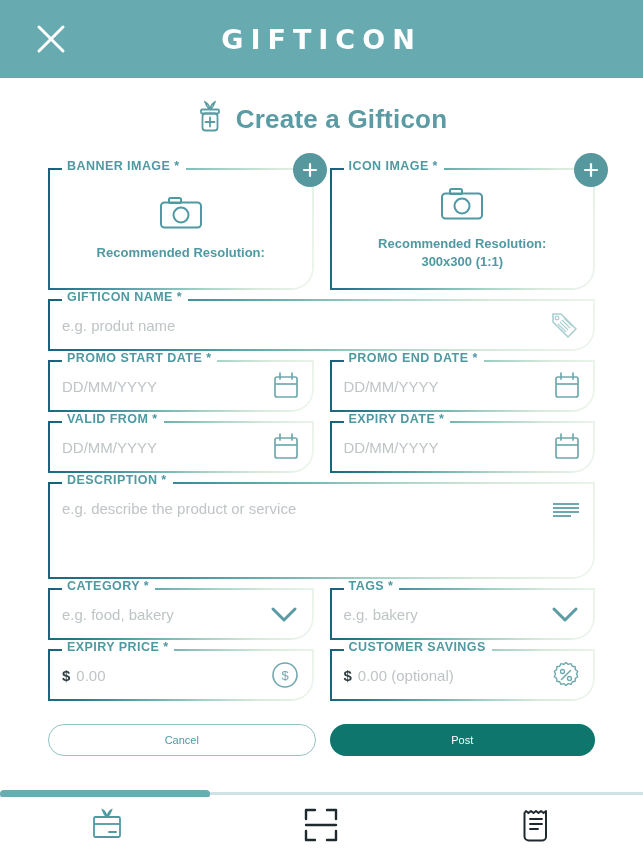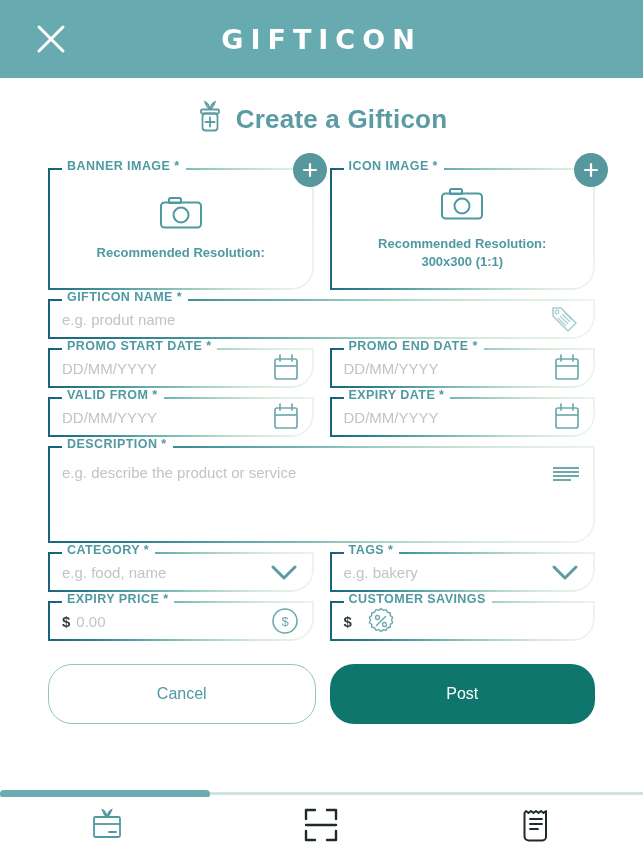--- a/index.html
+++ b/index.html
@@ -69,21 +69,21 @@
   .legend {
     position: absolute; top: -9px; left: 14px;
     background: #ffffff; padding: 0 6px 0 5px;
     color: #4f99a2; font-size: 12.5px; font-weight: 700;
     letter-spacing: .45px; white-space: nowrap; z-index: 3;
   }
   .fs-body {
     position: relative; z-index: 2;
     display: flex; align-items: center;
     padding: 0 14px;
-    height: 40px;
+    height: 52px;
   }
   .fs-body.tall { height: 97px; align-items: flex-start; padding-top: 18px; }
 
   .ph {
     color: #bfc4c6; font-size: 15px; flex: 1;
     font-family: "Liberation Sans", sans-serif;
   }
   .money-prefix { color:#2f3d42; font-size:15px; font-weight:700; margin-right:6px; }
   .trail-icon { flex: 0 0 auto; display:flex; align-items:center; margin-left:8px; }
 
@@ -104,23 +104,23 @@
     width: 34px; height: 34px; border-radius:50%;
     background: #57989f; z-index: 6;
     display:flex; align-items:center; justify-content:center;
     cursor:pointer;
   }
   .plus-badge svg { display:block; }
 
   
   .btn-row { display:flex; gap: 14px; margin-top: 14px; }
   .btn {
-    flex:1; height: 60px; border-radius: 24px;
+    flex:1; height: 32px; border-radius: 24px;
     display:flex; align-items:center; justify-content:center;
-    font-size: 16px; cursor:pointer; border: none;
+    font-size: 11px; cursor:pointer; border: none;
     font-family:"Liberation Sans", sans-serif;
   }
   .btn-cancel {
     background:#ffffff; color:#4f99a2; border: 1.6px solid #93c3c6;
   }
   .btn-post { background:#0f766e; color:#ffffff; }
 
   
   .scroll-track {
     position:absolute; left:0; right:0; bottom: 62px;
@@ -337,21 +337,21 @@
         </div>
       </div>
     </div>
 
     <div class="row">
       <div class="col fs">
         <div class="fs-inner">
           <div class="fs-border"></div>
           <div class="legend">CATEGORY *</div>
           <div class="fs-body">
-            <div class="ph">e.g. food, name</div>
+            <div class="ph">e.g. food, bakery</div>
             <span class="trail-icon">
               <svg width="32" height="22" viewBox="0 0 32 22">
                 <polyline points="5,6 16,17 27,6" fill="none" stroke="#5b9ba3" stroke-width="3" stroke-linecap="round" stroke-linejoin="round"></polyline>
               </svg>
             </span>
           </div>
         </div>
       </div>
       <div class="col fs">
         <div class="fs-inner">
@@ -385,20 +385,21 @@
             </span>
           </div>
         </div>
       </div>
       <div class="col fs">
         <div class="fs-inner">
           <div class="fs-border"></div>
           <div class="legend">CUSTOMER SAVINGS</div>
           <div class="fs-body">
             <span class="money-prefix">$</span>
+            <div class="ph">0.00 (optional)</div>
             <span class="trail-icon">
               <svg width="30" height="30" viewBox="0 0 30 30">
                 <path d="M15 2.5 l2.2 1.9 2.8-.8 1.3 2.6 2.9.5 .1 2.9 2.4 1.7 -1.2 2.7 1.2 2.7 -2.4 1.7 -.1 2.9 -2.9 .5 -1.3 2.6 -2.8-.8 -2.2 1.9 -2.2-1.9 -2.8 .8 -1.3-2.6 -2.9-.5 -.1-2.9 -2.4-1.7 1.2-2.7 -1.2-2.7 2.4-1.7 .1-2.9 2.9-.5 1.3-2.6 2.8 .8 Z" fill="none" stroke="#6fa9ae" stroke-width="1.4" stroke-linejoin="round"></path>
                 <circle cx="11.5" cy="11.5" r="2" fill="none" stroke="#6fa9ae" stroke-width="1.3"></circle>
                 <circle cx="18.5" cy="18.5" r="2" fill="none" stroke="#6fa9ae" stroke-width="1.3"></circle>
                 <line x1="19.5" y1="10.5" x2="10.5" y2="19.5" stroke="#6fa9ae" stroke-width="1.5" stroke-linecap="round"></line>
               </svg>
             </span>
           </div>
         </div>

